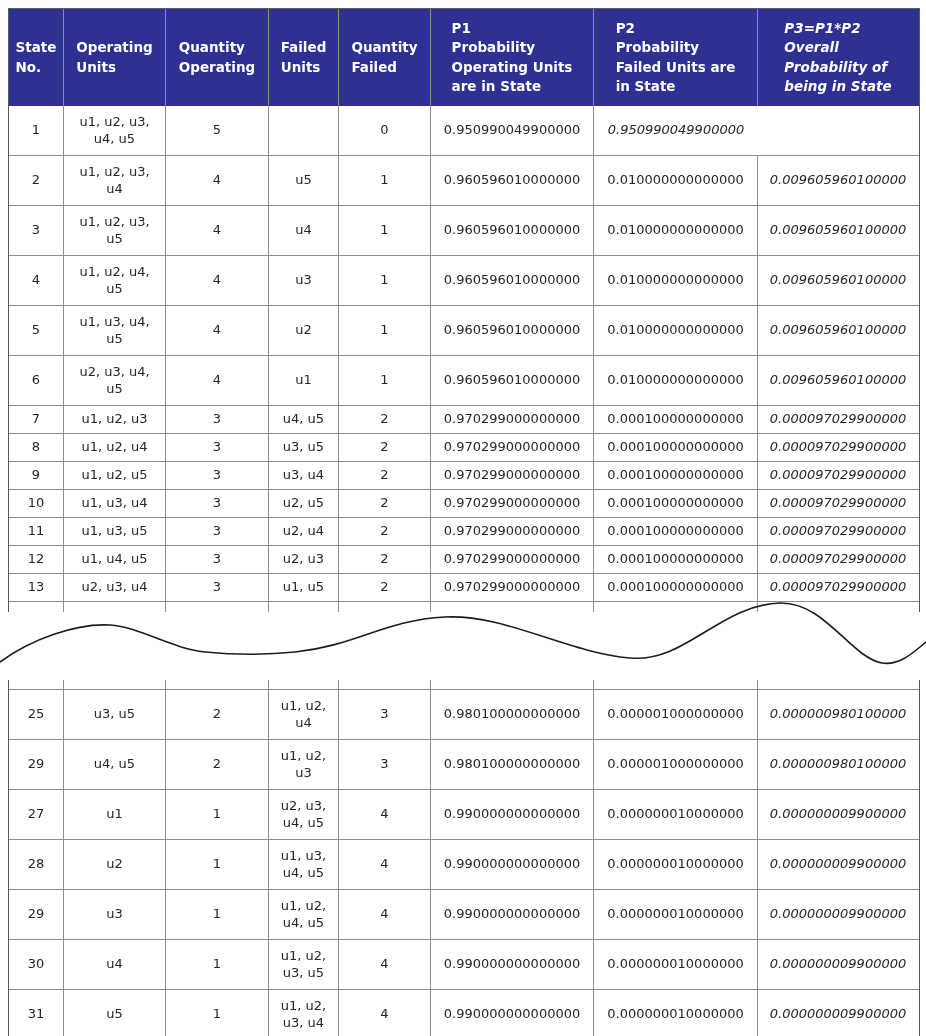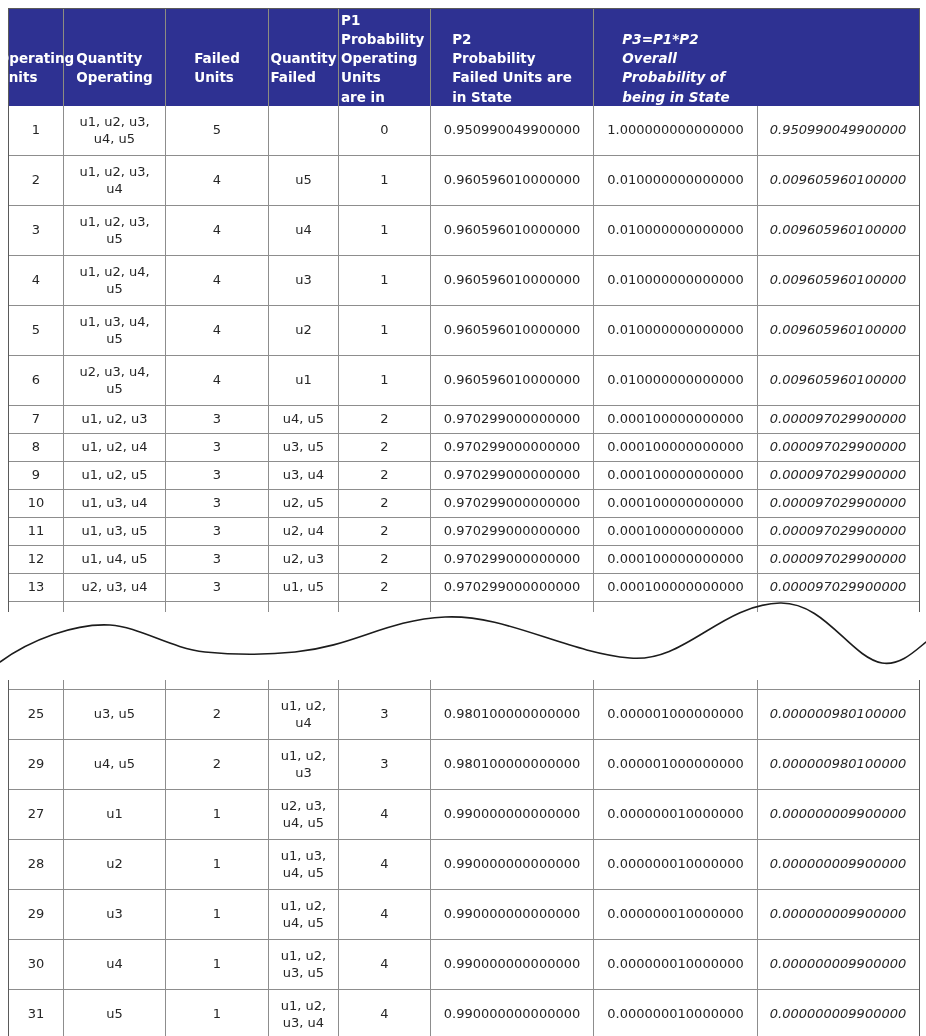--- a/index.html
+++ b/index.html
@@ -36,20 +36,22 @@
   }
   .wave{position:absolute;left:0;top:595px;width:926px;height:85px;}
 </style>
 </head>
 <body>
 
 <div class="page">
 
   <div class="tsection" id="top-section">
     <div class="thead grid8">
+      <div class="hcell">State
+No.</div>
       <div class="hcell">Operating
 Units</div>
       <div class="hcell">Quantity
 Operating</div>
       <div class="hcell">Failed
 Units</div>
       <div class="hcell">Quantity
 Failed</div>
       <div class="hcell">P1
 Probability
@@ -66,21 +68,20 @@
     </div>
     <div id="rows-top">
         <div class="trow grid8 tall">
           <div class="tcell">1</div>
           <div class="tcell">u1, u2, u3,
 u4, u5</div>
           <div class="tcell">5</div>
           <div class="tcell"></div>
           <div class="tcell">0</div>
           <div class="tcell">0.950990049900000</div>
-          <div class="tcell">1.000000000000000</div>
           <div class="tcell">0.950990049900000</div>
         </div>
         <div class="trow grid8 tall">
           <div class="tcell">2</div>
           <div class="tcell">u1, u2, u3,
 u4</div>
           <div class="tcell">4</div>
           <div class="tcell">u5</div>
           <div class="tcell">1</div>
           <div class="tcell">0.960596010000000</div>

